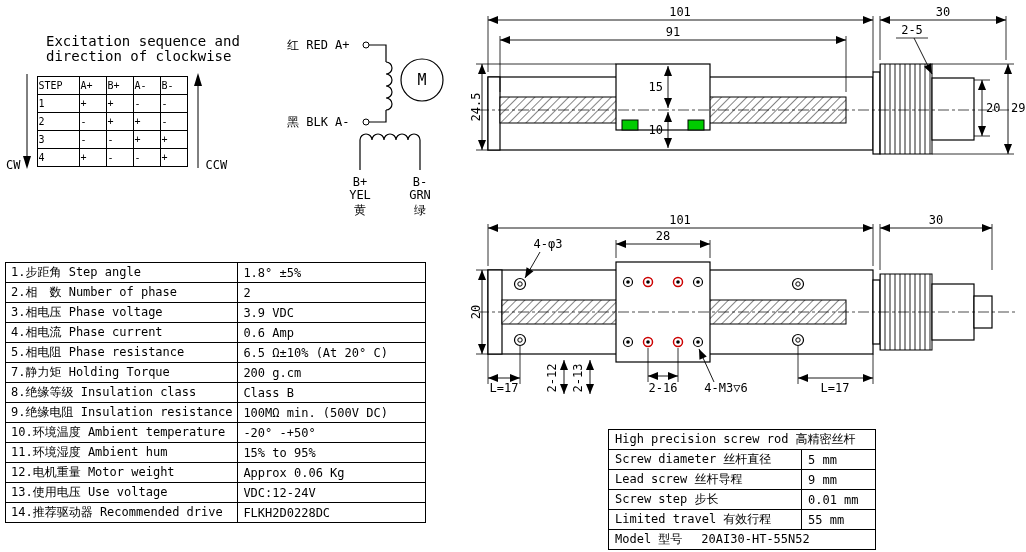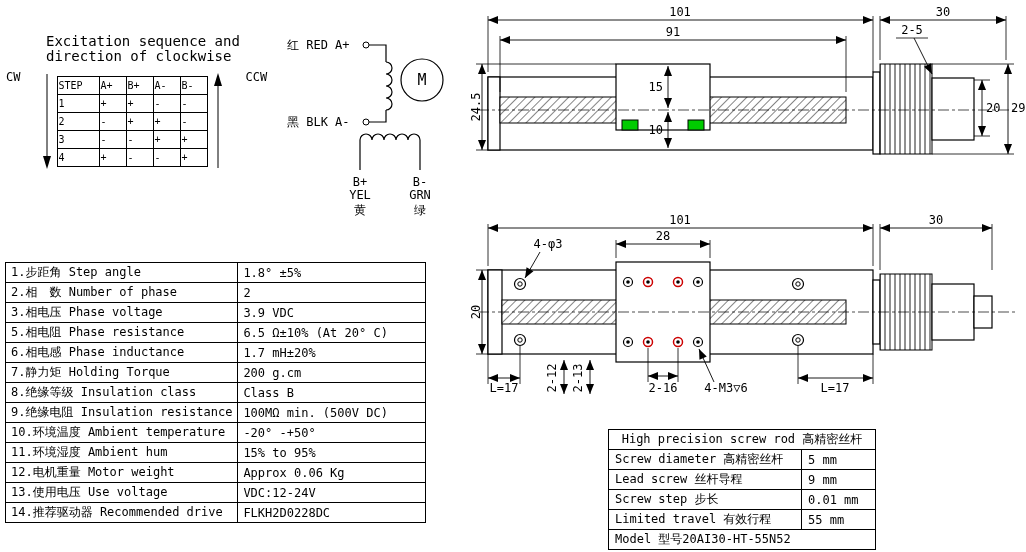--- a/index.html
+++ b/index.html
@@ -5,21 +5,21 @@
   *{margin:0;padding:0;box-sizing:border-box}
   html,body{background:#fff}
   body{width:1026px;height:552px;position:relative;color:#000;
        font-family:"DejaVu Sans Mono","DejaVu Sans",monospace;overflow:hidden}
   .abs{position:absolute}
 
   
   .excitation{left:6px;top:34px;width:276px}
   .exc-title,.exc-footer{margin-left:40px;font-size:14px;line-height:15px;white-space:nowrap}
   .exc-mid{display:flex;align-items:center;margin-top:6px}
-  .dir-wrap{display:flex;align-items:flex-start;font-size:12px;gap:20px}
+  .dir-wrap{display:flex;align-items:flex-end;font-size:12px;gap:0}
   .exc-table{border-collapse:collapse;margin:0 3px}
   .exc-table th,.exc-table td{border:1px solid #000;font-weight:normal;text-align:left;
        font-size:10px;padding:1px 0;height:18px;width:27px}
   .exc-table th:first-child,.exc-table td:first-child{width:42px}
   .exc-footer{margin-top:7px}
 
   
   .wiring{left:282px;top:28px}
   .wiring text{font-size:12px;fill:#000}
   .wiring .mlab{font-size:15px}
@@ -36,22 +36,22 @@
   .spec-table{left:5px;top:262px;width:421px;border-collapse:collapse}
   .spec-table td{border:1px solid #000;font-size:12px;padding:1px 5px;height:17px;
        white-space:nowrap;overflow:hidden}
   .spec-table td.lab{width:228px}
 
   
   .screw-table{left:608px;top:429px;width:268px;border-collapse:collapse}
   .screw-table td{border:1px solid #000;font-size:12px;padding:1px 6px;height:17px;
        white-space:nowrap;overflow:hidden}
   .screw-table td.sc-val{width:74px}
-  .screw-table .sc-head{text-align:center}
-  .model-val{margin-left:0}
+  .screw-table .sc-head{text-align:left}
+  .model-val{margin-left:19px}
 </style>
 </head>
 <body>
 
 <div class="abs excitation">
   <div class="exc-title">
     <div>Excitation sequence and</div>
     <div>direction of clockwise</div>
   </div>
   <div class="exc-mid">
@@ -303,28 +303,28 @@
   </tr>
   <tr>
     <td class="lab">2.相　数 Number of phase</td>
     <td>2</td>
   </tr>
   <tr>
     <td class="lab">3.相电压 Phase voltage</td>
     <td>3.9 VDC</td>
   </tr>
   <tr>
+    <td class="lab">4.相电流 Phase current</td>
+    <td>0.6 Amp</td>
+  </tr>
+  <tr>
     <td class="lab">5.相电阻 Phase resistance</td>
     <td>6.5 Ω±10% (At 20° C)</td>
   </tr>
   <tr>
-    <td class="lab">6.相电感 Phase inductance</td>
-    <td>1.7 mH±20%</td>
-  </tr>
-  <tr>
     <td class="lab">7.静力矩 Holding Torque</td>
     <td>200 g.cm</td>
   </tr>
   <tr>
     <td class="lab">8.绝缘等级 Insulation class</td>
     <td>Class B</td>
   </tr>
   <tr>
     <td class="lab">9.绝缘电阻 Insulation resistance</td>
     <td>100MΩ min. (500V DC)</td>
@@ -351,21 +351,21 @@
   </tr>
 </tbody>
   </table>
 
 <table class="abs screw-table">
   <tbody>
       <tr>
     <td colspan="2" class="sc-head">High precision screw rod 高精密丝杆</td>
   </tr>
   <tr>
-    <td>Screw diameter 高精密丝杆</td>
+    <td>Screw diameter 丝杆直径</td>
     <td class="sc-val">5 mm</td>
   </tr>
   <tr>
     <td>Lead screw 丝杆导程</td>
     <td class="sc-val">9 mm</td>
   </tr>
   <tr>
     <td>Screw step 步长</td>
     <td class="sc-val">0.01 mm</td>
   </tr>

